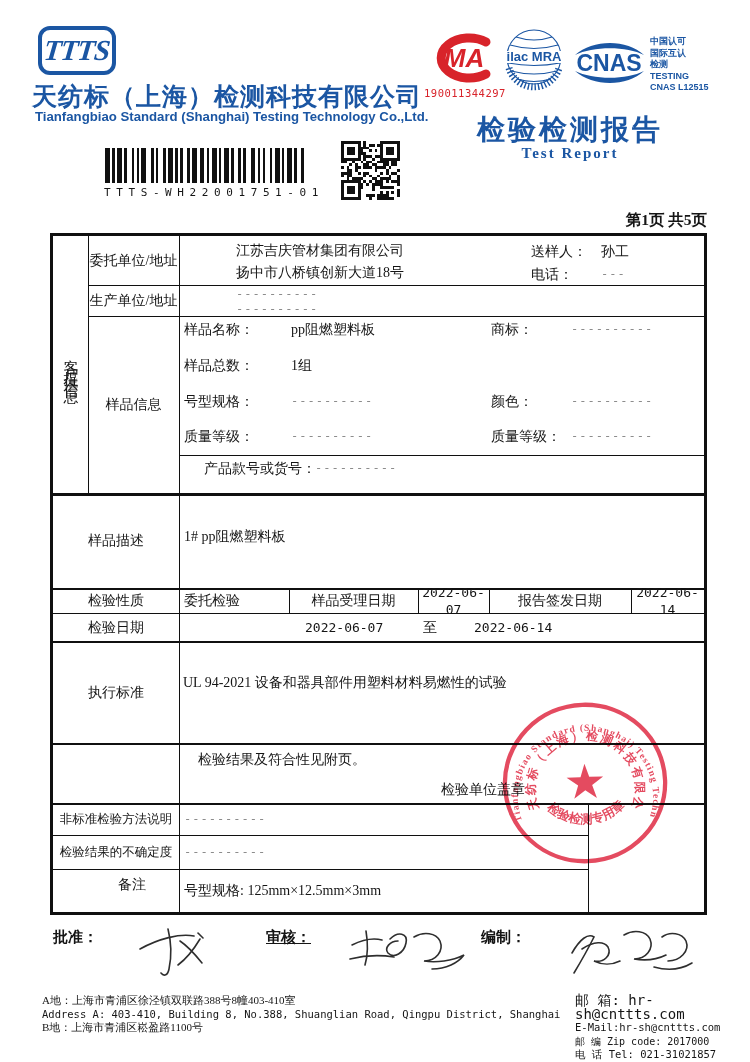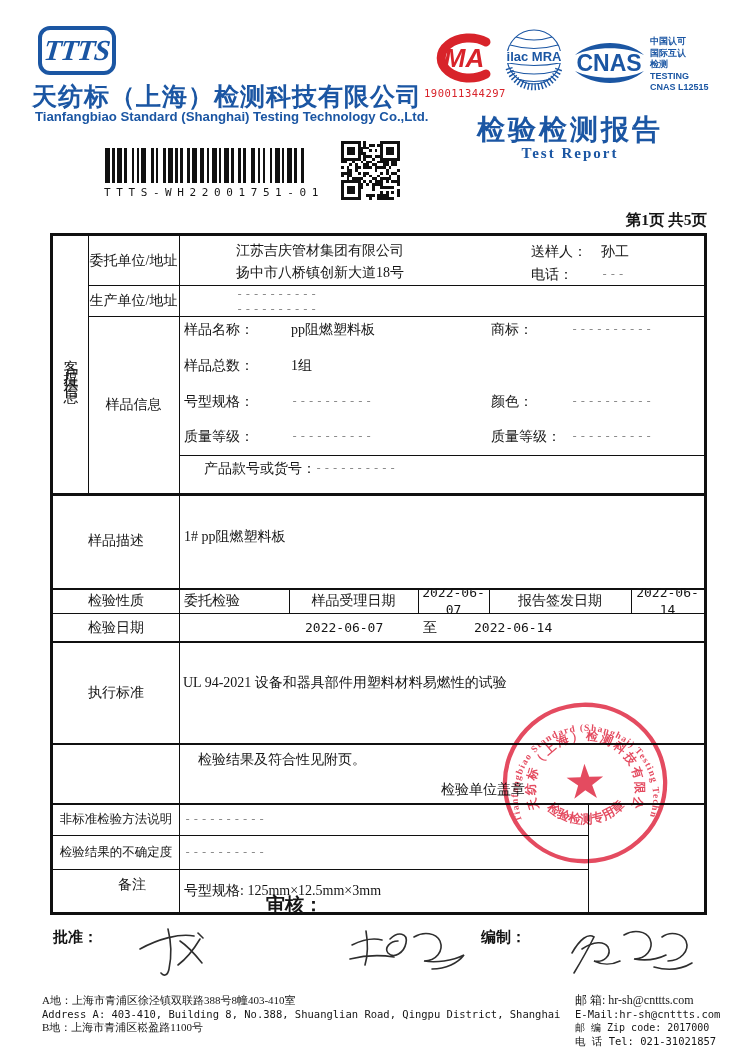--- a/index.html
+++ b/index.html
@@ -480,21 +480,21 @@
     <text x="90" y="103" text-anchor="middle" font-size="50" class="stamp-t">★</text>
   </svg>
 
   <div class="abs ser b" style="left:53px;top:928px;font-size:15px;">批准：</div>
   <svg class="abs sig" style="left:128px;top:918px" width="100" height="62" viewBox="0 0 100 60">
     <path d="M12,30 C30,20 52,14 66,17"></path>
     <path d="M40,10 C43,22 44,36 41,50 C40,56 36,58 33,54"></path>
     <path d="M52,22 C58,26 66,34 74,44 M72,20 C66,30 58,40 50,46"></path>
     <path d="M70,14 l5,5"></path>
   </svg>
-  <div class="abs ser b" style="left:266px;top:892px;font-size:19px;">审核：</div>
+  <div class="abs ser b" style="left:266px;top:928px;font-size:15px;text-decoration:underline;">审核：</div>
   <svg class="abs sig" style="left:338px;top:918px" width="140" height="62" viewBox="0 0 140 60">
     <path d="M14,26 C26,20 36,19 44,21"></path>
     <path d="M28,12 C30,24 30,36 27,46"></path>
     <path d="M12,40 C28,36 44,36 56,38"></path>
     <path d="M52,20 C60,12 70,14 68,24 C66,34 56,40 50,34 C46,29 52,22 60,22"></path>
     <path d="M76,18 C86,12 98,14 102,22 C106,32 98,42 86,42 C98,44 114,42 126,36 C120,44 108,50 94,50"></path>
   </svg>
   <div class="abs ser b" style="left:481px;top:928px;font-size:15px;">编制：</div>
   <svg class="abs sig" style="left:558px;top:918px" width="140" height="62" viewBox="0 0 140 60">
     <path d="M14,34 C22,20 30,14 36,18 C30,30 22,44 16,54"></path>
@@ -503,19 +503,19 @@
     <path d="M104,18 C112,12 124,14 128,22 C132,32 122,42 110,42"></path>
     <path d="M96,48 C110,52 124,50 134,44"></path>
   </svg>
 
   <div class="abs" style="left:42px;top:994px;font-size:11px;line-height:13.5px;">
     <div class="ser">A地：上海市青浦区徐泾镇双联路388号8幢403-410室</div>
     <div class="mono" style="font-size:10.5px;">Address A: 403-410, Building 8, No.388, Shuanglian Road, Qingpu District, Shanghai</div>
     <div class="ser">B地：上海市青浦区崧盈路1100号</div>
   </div>
   <div class="abs" style="left:575px;top:994px;font-size:11px;line-height:13.5px;">
-    <div class="mono" style="font-size:12px;font-family:Liberation Serif, serif;">邮 箱: hr-sh@cnttts.com</div>
+    <div class="mono" style="font-size:14px;">邮 箱: hr-sh@cnttts.com</div>
     <div class="mono" style="font-size:10.5px;">E-Mail:hr-sh@cnttts.com</div>
     <div class="mono" style="font-size:10px;">邮 编 Zip code: 2017000</div>
     <div class="mono" style="font-size:10.5px;">电 话 Tel: 021-31021857</div>
   </div>
 
 </div>
 
 </body></html>

